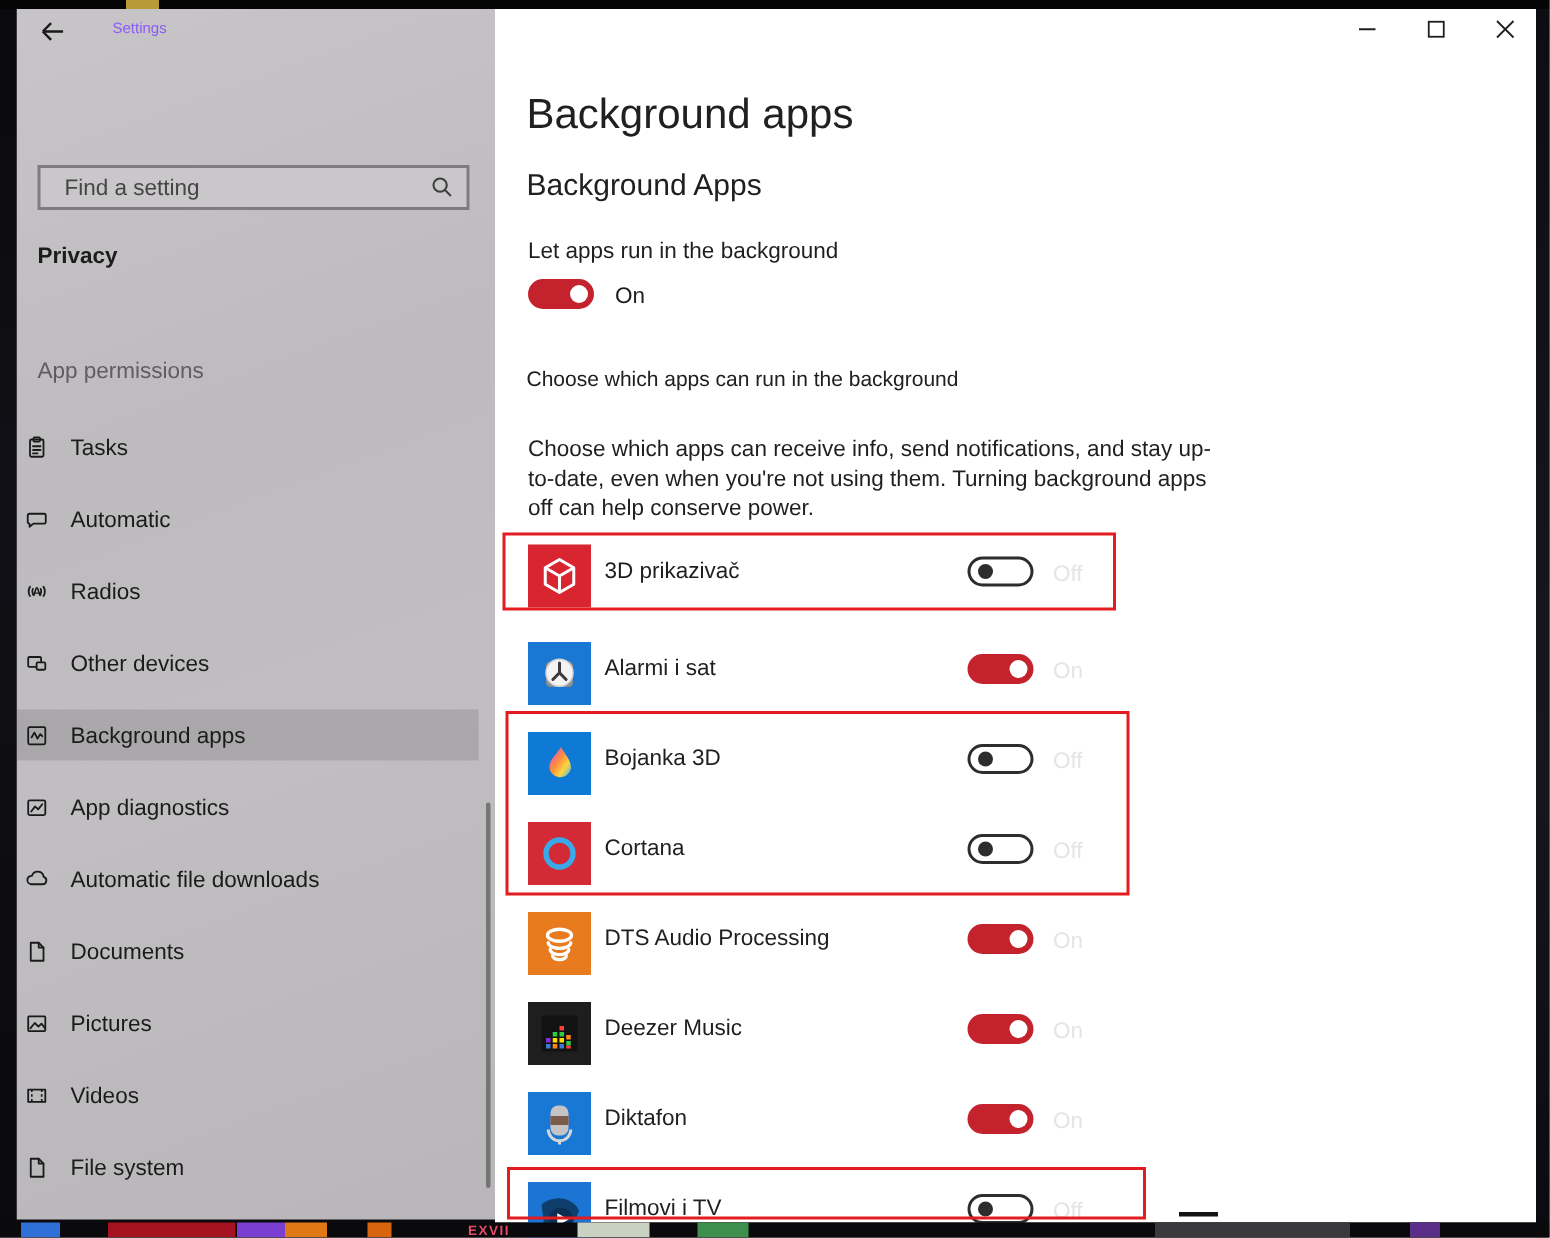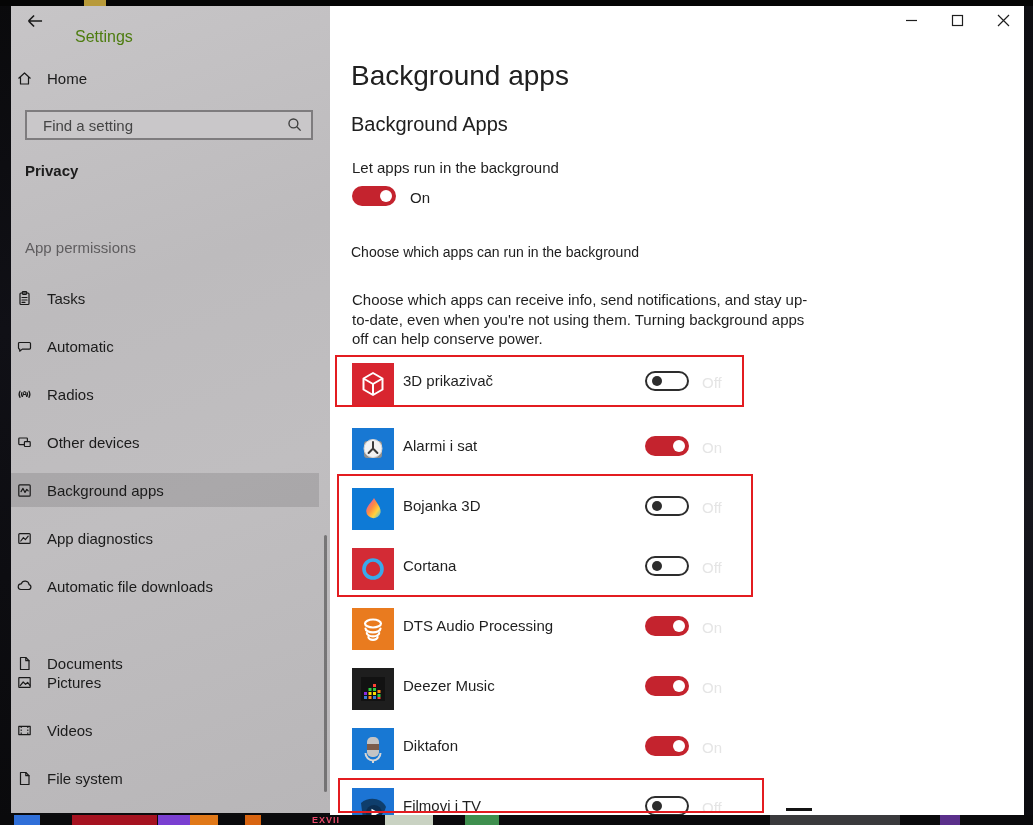--- a/index.html
+++ b/index.html
@@ -16,21 +16,21 @@
   .wall-text { position:absolute; top:0; font-size:9px; font-weight:bold; color:#e84a6a; letter-spacing:1px; }
   .dark-dash { position:absolute; left:786px; top:808px; width:26px; height:3px; background:#141414; z-index:20; }
 
   
   .sidebar { position:absolute; left:11px; top:6px; width:319px; height:807px;
              background:linear-gradient(160deg,#c7c5c7 0%,#bdbbbd 35%,#c0bec0 60%,#b8b6b8 100%); }
   .content { position:absolute; left:330px; top:6px; width:694px; height:809px; background:#ffffff; }
 
   
   .back-btn { position:absolute; left:24px; top:11px; width:22px; height:20px; cursor:pointer; }
-  .app-title { position:absolute; left:75px; top:28px; font-size:16px; color:#4d7c0f; }
+  .app-title { position:absolute; left:75px; top:14px; font-size:10px; color:#8b5cf6; }
   .win-btn { position:absolute; top:8px; width:32px; height:27px; display:flex; align-items:center; justify-content:center; }
   .win-min { left:895px; } .win-max { left:941px; } .win-close { left:987px; }
 
   
   .side-row { position:absolute; left:0; width:319px; height:34px; display:flex; align-items:center; }
   .side-row .s-icon { position:absolute; left:16px; width:17px; height:17px; }
   .side-row .s-label { position:absolute; left:47px; font-size:15px; color:#1b1b1b; white-space:nowrap; }
   .side-row.selected { background:rgba(92,90,92,0.22); }
   .side-row.selected::before { content:""; position:absolute; left:0; top:0; width:4px; height:34px; background:var(--accent); }
   .search-box { position:absolute; left:25px; top:110px; width:288px; height:30px; border:2px solid #7e7c7e;
@@ -92,28 +92,20 @@
     <span><svg width="13" height="13" viewBox="0 0 13 13">
           <rect x="1.5" y="1.5" width="10" height="10" stroke="#1f1f1f" stroke-width="1.2" fill="none"></rect>
         </svg></span>
   </div>
   <div class="win-btn win-close">
     <span><svg width="13" height="13" viewBox="0 0 13 13">
           <path d="M1 1 L12 12 M12 1 L1 12" stroke="#1f1f1f" stroke-width="1.2"></path>
         </svg></span>
   </div>
 
-  <div class="side-row" style="top:61px">
-    <span class="s-icon">
-      <svg width="17" height="17" viewBox="0 0 17 17">
-          <path d="M2.5 8.5 L8.5 3 L14.5 8.5 M4.5 7.2 V14 H12.5 V7.2" stroke="#1a1a1a" stroke-width="1.2" fill="none" stroke-linejoin="round"></path>
-        </svg>
-    </span>
-    <span class="s-label">Home</span>
-  </div>
 
   <div class="search-box">
     <input type="text" placeholder="Find a setting" style="">
     <span class="search-icon">
       <svg width="18" height="18" viewBox="0 0 17 17">
           <circle cx="7" cy="7" r="4.2" stroke="#3f3f3f" stroke-width="1.3" fill="none"></circle>
           <path d="M10.2 10.2 L13.8 13.8" stroke="#3f3f3f" stroke-width="1.3"></path>
         </svg>
     </span>
   </div>
@@ -162,21 +154,21 @@
             <path d="M4.8 11 L7.4 7.6 L9.4 9.6 L12.2 6.2" stroke="#1a1a1a" stroke-width="1.2" fill="none" stroke-linejoin="round" stroke-linecap="round"></path>
           </svg></span>
         <span class="s-label">App diagnostics</span>
       </div>
       <div class="side-row" style="top: 569px;">
         <span class="s-icon"><svg width="17" height="17" viewBox="0 0 17 17">
             <path d="M4.8 11.5 h7.6 a2.5 2.5 0 0 0 0.7 -4.9 a4 4 0 0 0 -7.8 -0.7 a2.8 2.8 0 0 0 -0.5 5.6 z" stroke="#1a1a1a" stroke-width="1.2" fill="none" stroke-linejoin="round" stroke-linecap="round"></path>
           </svg></span>
         <span class="s-label">Automatic file downloads</span>
       </div>
-      <div class="side-row" style="top: 646px; padding-left: 36px;">
+      <div class="side-row" style="top: 617px; padding-left: 36px;">
         <span class="s-icon"><svg width="17" height="17" viewBox="0 0 17 17">
             <path d="M4.5 2.5 h5.3 l3.2 3.2 v8.8 h-8.5 z" stroke="#1a1a1a" stroke-width="1.2" fill="none" stroke-linejoin="round" stroke-linecap="round"></path>
             <path d="M9.8 2.5 v3.2 h3.2" stroke="#1a1a1a" stroke-width="1.2" fill="none" stroke-linejoin="round" stroke-linecap="round"></path>
           </svg></span>
         <span class="s-label">Documents</span>
       </div>
       <div class="side-row" style="top: 665px;">
         <span class="s-icon"><svg width="17" height="17" viewBox="0 0 17 17">
             <rect x="2.8" y="3.6" width="11.4" height="9.8" rx="0.5" stroke="#1a1a1a" stroke-width="1.2" fill="none" stroke-linejoin="round" stroke-linecap="round"></rect>
             <path d="M4.2 11.6 l3 -3.6 2.4 2.4 2 -2 2.4 3" stroke="#1a1a1a" stroke-width="1.2" fill="none" stroke-linejoin="round" stroke-linecap="round"></path>

